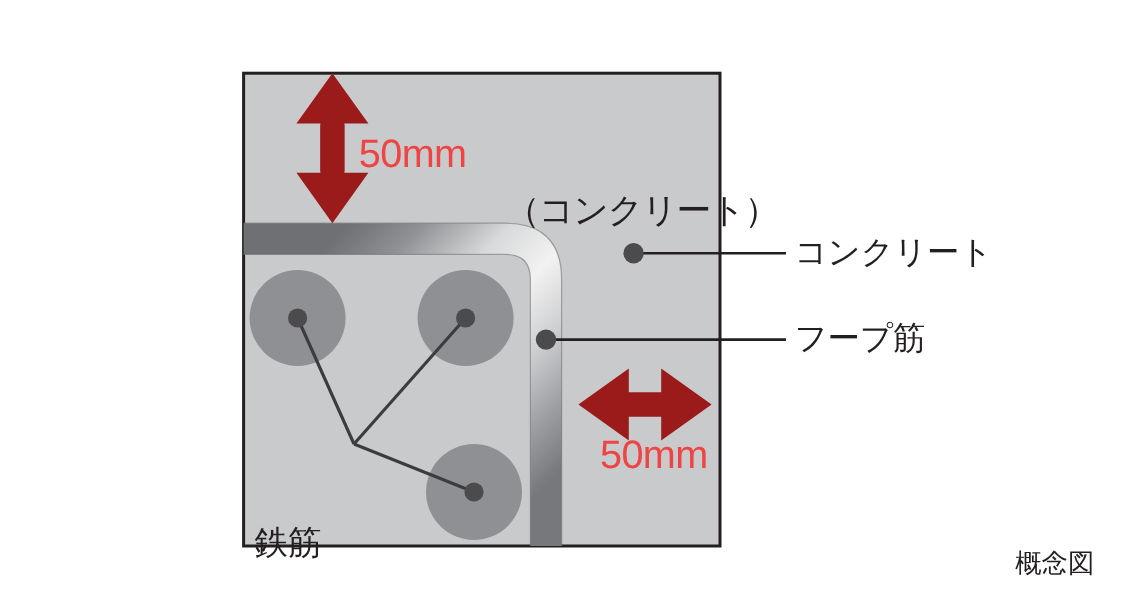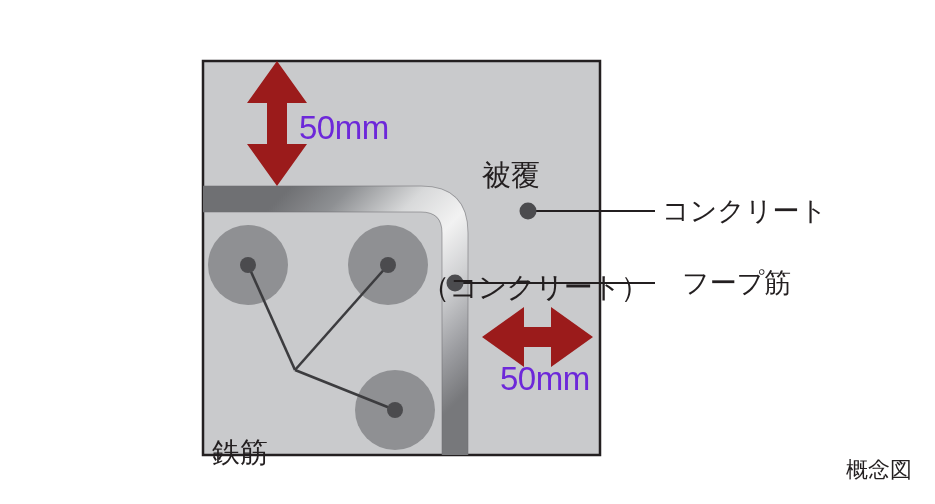--- a/index.html
+++ b/index.html
@@ -27,21 +27,21 @@
     white-space: pre;
     line-height: 1.28;
   }
   .jp {
     font-family: "DejaVu Sans", "Liberation Sans", sans-serif;
     color: #231f20;
     text-align: center;
   }
   .dim {
     font-family: "Liberation Sans", sans-serif;
-    color: #6d28d9;
+    color: #ef4444;
     font-size: 33px;
     letter-spacing: -0.5px;
   }
   #label-cover {
     left: 421px;
     top: 83px;
     font-size: 29px;
     text-align: center;
     width: 180px;
   }
@@ -55,21 +55,20 @@
   }
   #label-concrete {
     left: 662px;
     top: 194px;
     font-size: 27px;
   }
   #label-hoop {
     left: 662px;
     top: 266px;
     font-size: 27px;
-    margin-left: 20px;
   }
   #dim-vertical {
     left: 299px;
     top: 107px;
   }
   #dim-horizontal {
     left: 500px;
     top: 358px;
   }
   #caption {
@@ -161,21 +160,20 @@
       <polygon points="277,186 307,144 287,144 287,104 267,104 267,144 247,144"></polygon>
     </g>
 
     <g fill="#9B1B1B">
       <polygon points="482,337 524,307 524,327 564,327 564,347 524,347 524,367"></polygon>
       <polygon points="593,337 551,307 551,327 511,327 511,347 551,347 551,367"></polygon>
     </g>
   </svg>
 
   <div class="lbl jp" id="label-cover">
-    <div class="line1">被覆</div>
     <div class="line2">（コンクリート）</div>
   </div>
 
   <div class="lbl jp" id="label-rebar">
     <div>鉄筋</div>
     
   </div>
 
   <div class="lbl jp" id="label-concrete">コンクリート</div>
   <div class="lbl jp" id="label-hoop">フープ筋</div>

